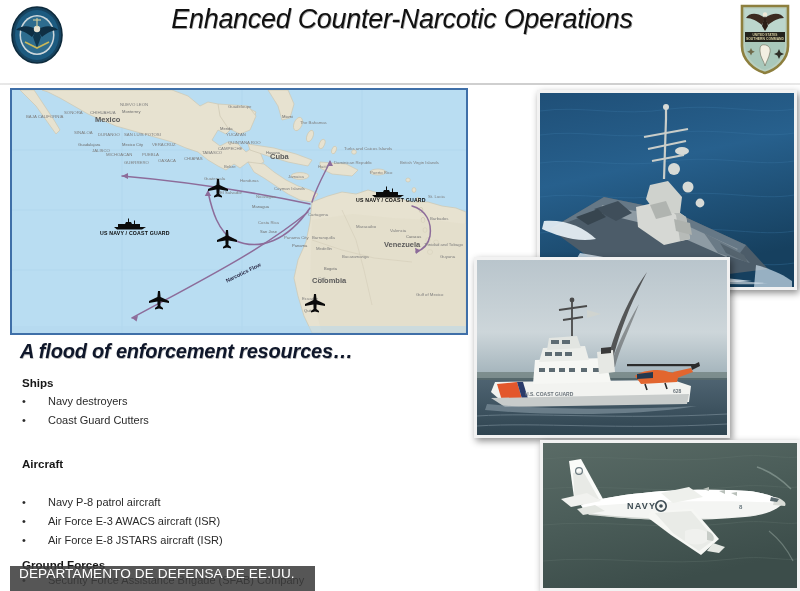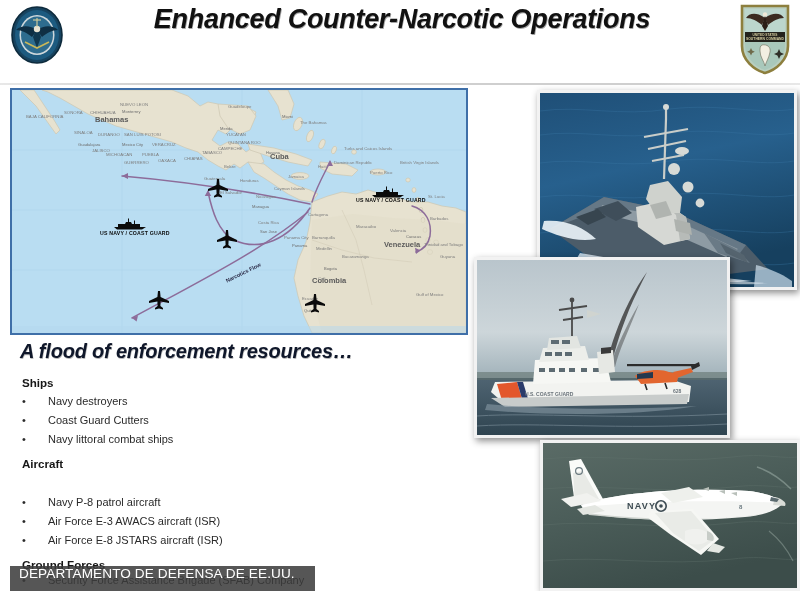--- a/index.html
+++ b/index.html
@@ -37,21 +37,21 @@
   #southcom-seal {
     position: absolute; left: 738px; top: 2px;
     width: 54px; height: 74px;
   }
 
   #title {
     position: absolute; left: 72px; top: 4px;
     width: 660px;
     text-align: center;
     font-size: 27px;
-    font-weight: bold;
+    font-weight: normal;
     font-style: italic;
     letter-spacing: -0.3px;
     color: #111111;
     text-shadow: 0.6px 0.6px 0 rgba(90,90,90,.55);
     white-space: nowrap;
   }
   #subtitle {
     position: absolute; left: 74px; top: 41px;
     width: 660px;
     text-align: center;
@@ -296,21 +296,21 @@
           <path d="M196 100 l3.2 6 -6.4 0 Z"></path>
           <path d="M110 86 l6 -3 0 6 Z"></path>
           <path d="M318 70 l3 6 -6 0 Z"></path>
           <path d="M120 228 l6 -2.6 -1.4 6 Z"></path>
           <path d="M404 164 l-1 -6.2 5.6 2.6 Z"></path>
         </g>
 
         <rect x="0" y="236" width="454" height="7" fill="#b3d8ee" opacity=".5"></rect>
       </svg>
 
-      <div class="map-label lbl-country" style="left:83px;top:25px;">Bahamas</div>
+      <div class="map-label lbl-country" style="left:83px;top:25px;">Mexico</div>
       <div class="map-label lbl-country" style="left:372px;top:150px;">Venezuela</div>
       <div class="map-label lbl-country" style="left:300px;top:186px;">Colombia</div>
       <div class="map-label lbl-country" style="left:258px;top:62px;">Cuba</div>
 
       <div class="map-label lbl-small" style="left:14px;top:24px;">BAJA CALIFORNIA</div>
       <div class="map-label lbl-small" style="left:52px;top:20px;">SONORA</div>
       <div class="map-label lbl-small" style="left:78px;top:20px;">CHIHUAHUA</div>
       <div class="map-label lbl-small" style="left:108px;top:12px;">NUEVO LEON</div>
       <div class="map-label lbl-city" style="left:110px;top:19px;">Monterrey</div>
       <div class="map-label lbl-small" style="left:62px;top:40px;">SINALOA</div>
@@ -421,23 +421,20 @@
 
   <div id="flood-heading">A flood of enforcement resources…</div>
 
   <div class="sec-heading" id="sec-ships">Ships</div>
   <div class="bullet-row" style="left:22px;top:395px;">
     <span class="dot">•</span><span>Navy  destroyers</span>
   </div>
   <div class="bullet-row" style="left:22px;top:414px;">
     <span class="dot">•</span><span>Coast Guard  Cutters</span>
   </div>
-  <div class="bullet-row" style="left:22px;top:433px;">
-    <span class="dot">•</span><span>Navy  littoral  combat  ships</span>
-  </div>
 
   <div class="sec-heading" id="sec-air">Aircraft</div>
   <div class="bullet-row" style="left:22px;top:496px;">
     <span class="dot">•</span><span>Navy  P-8 patrol  aircraft</span>
   </div>
   <div class="bullet-row" style="left:22px;top:515px;">
     <span class="dot">•</span><span>Air Force E-3 AWACS  aircraft (ISR)</span>
   </div>
   <div class="bullet-row" style="left:22px;top:534px;">
     <span class="dot">•</span><span>Air Force E-8 JSTARS  aircraft (ISR)</span>

